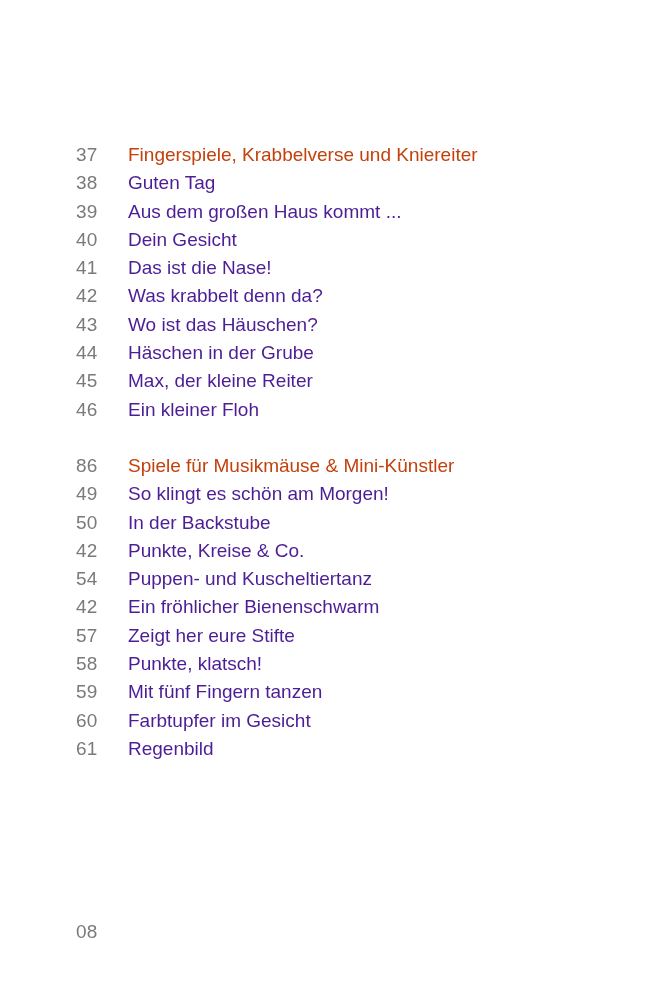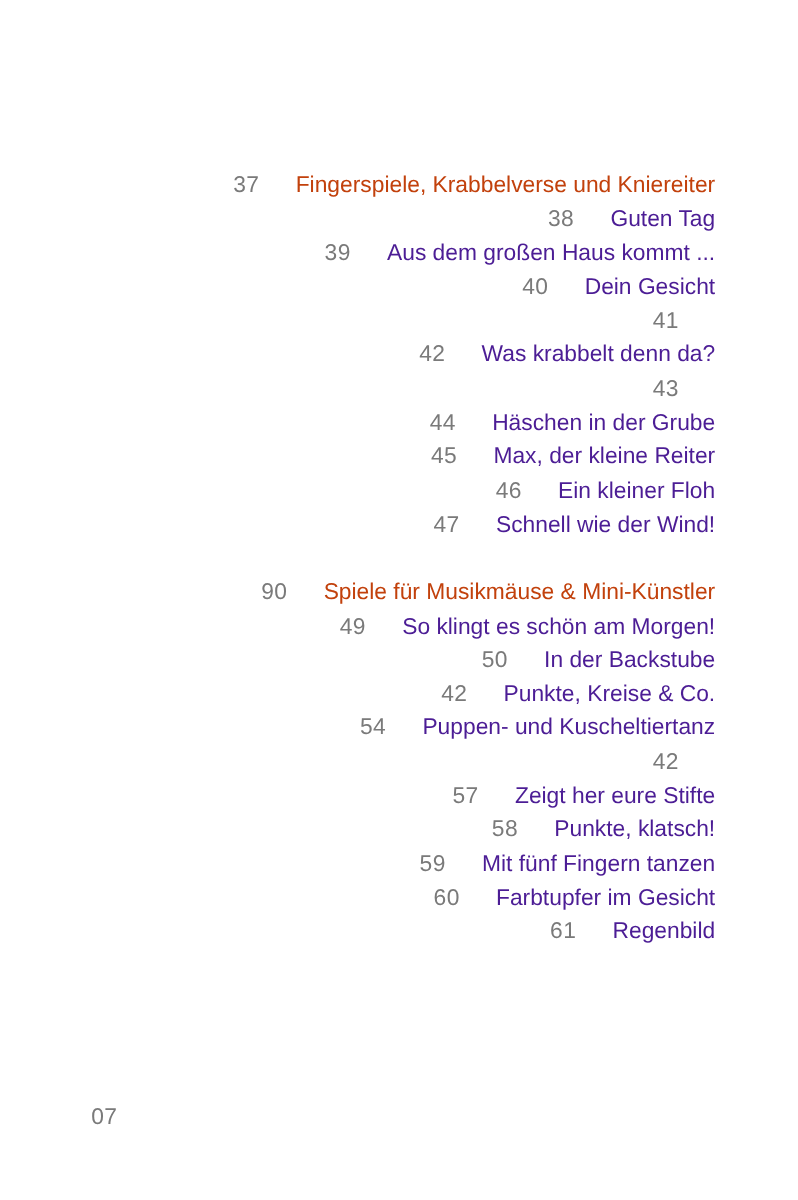--- a/index.html
+++ b/index.html
@@ -27,21 +27,20 @@
     .section + .section {
       margin-top: 28px;
     }
     .row {
       display: flex;
       align-items: baseline;
       height: 28.3px;
       line-height: 28.3px;
       font-size: 19px;
       white-space: nowrap;
-      justify-content: flex-end;
     }
     .num {
       width: 52px;
       color: #7a7a7a;
       font-size: 19px;
       letter-spacing: 0.3px;
     }
     .title {
       color: #4c1d95;
     }
@@ -74,69 +73,68 @@
     <div class="row">
       <span class="num">39</span>
       <span class="title">Aus dem großen Haus kommt ...</span>
     </div>
     <div class="row">
       <span class="num">40</span>
       <span class="title">Dein Gesicht</span>
     </div>
     <div class="row">
       <span class="num">41</span>
+      <span class="title">Das ist die Nase!</span>
     </div>
     <div class="row">
       <span class="num">42</span>
       <span class="title">Was krabbelt denn da?</span>
     </div>
     <div class="row">
       <span class="num">43</span>
+      <span class="title">Wo ist das Häuschen?</span>
     </div>
     <div class="row">
       <span class="num">44</span>
       <span class="title">Häschen in der Grube</span>
     </div>
     <div class="row">
       <span class="num">45</span>
       <span class="title">Max, der kleine Reiter</span>
     </div>
     <div class="row">
       <span class="num">46</span>
       <span class="title">Ein kleiner Floh</span>
     </div>
-    <div class="row">
-      <span class="num">47</span>
-      <span class="title">Schnell wie der Wind!</span>
-    </div>
   </div>
 
   <div class="section">
     <div class="row heading">
-      <span class="num">90</span>
+      <span class="num">86</span>
       <span class="title">Spiele für Musikmäuse &amp; Mini-Künstler</span>
     </div>
     <div class="row">
       <span class="num">49</span>
       <span class="title">So klingt es schön am Morgen!</span>
     </div>
     <div class="row">
       <span class="num">50</span>
       <span class="title">In der Backstube</span>
     </div>
     <div class="row">
       <span class="num">42</span>
       <span class="title">Punkte, Kreise &amp; Co.</span>
     </div>
     <div class="row">
       <span class="num">54</span>
       <span class="title">Puppen- und Kuscheltiertanz</span>
     </div>
     <div class="row">
       <span class="num">42</span>
+      <span class="title">Ein fröhlicher Bienenschwarm</span>
     </div>
     <div class="row">
       <span class="num">57</span>
       <span class="title">Zeigt her eure Stifte</span>
     </div>
     <div class="row">
       <span class="num">58</span>
       <span class="title">Punkte, klatsch!</span>
     </div>
     <div class="row">
@@ -148,13 +146,13 @@
       <span class="title">Farbtupfer im Gesicht</span>
     </div>
     <div class="row">
       <span class="num">61</span>
       <span class="title">Regenbild</span>
     </div>
   </div>
 
 </div>
 
-<div class="folio">07</div>
+<div class="folio">08</div>
 
 </body></html>

